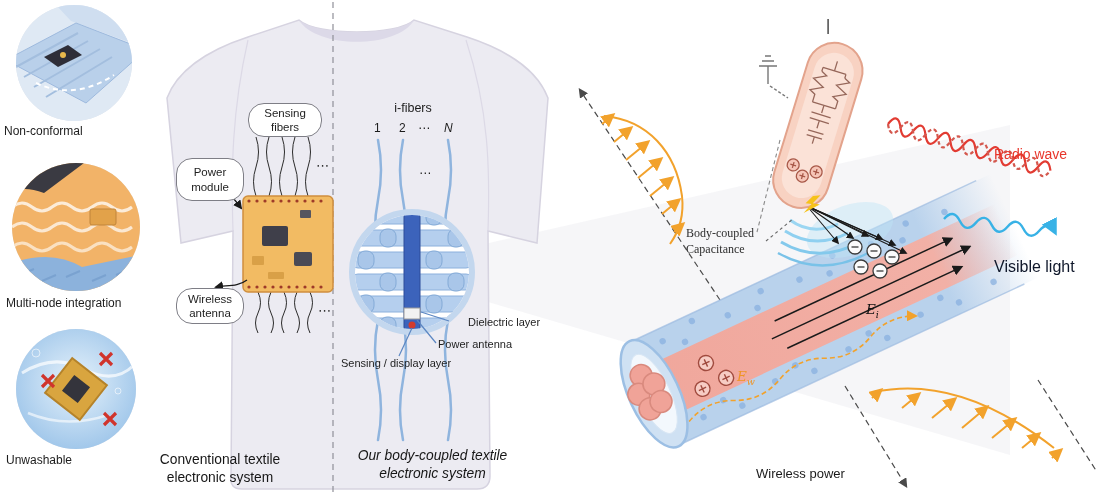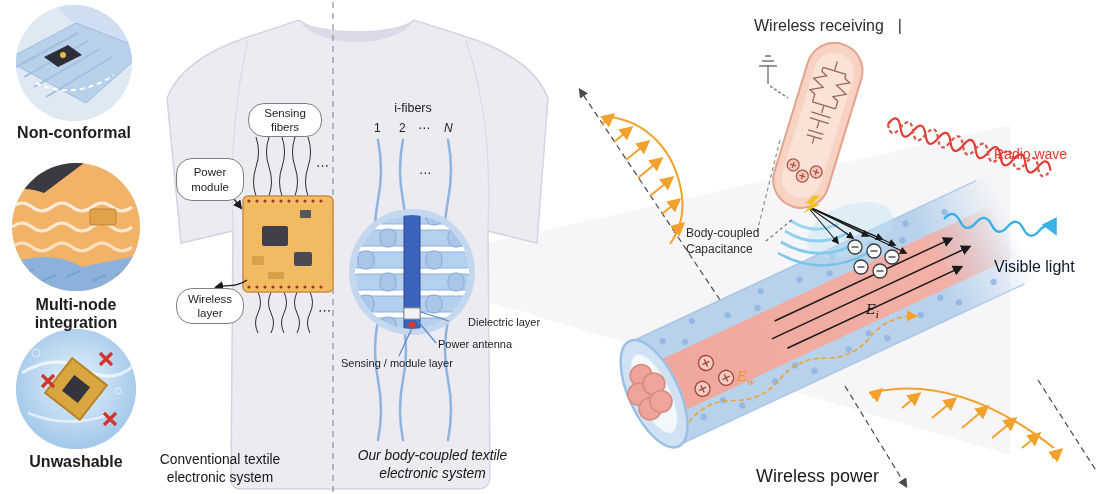--- a/index.html
+++ b/index.html
@@ -1,21 +1,21 @@
 <!DOCTYPE html>
 <html><head>
 <meta charset="utf-8">
 <style>
   html,body{margin:0;padding:0;background:#fff;}
   .canvas{position:relative;width:1111px;height:494px;background:#fff;overflow:hidden;
           font-family:"Liberation Sans","DejaVu Sans",sans-serif;}
   .art{position:absolute;left:0;top:0;z-index:1;}
   .photo{position:absolute;border-radius:50%;overflow:hidden;z-index:2;box-shadow:0 0 0 1px rgba(120,140,170,.25) inset;}
   .txt{position:absolute;z-index:3;}
-  .circ-label{text-align:center;font-size:16px;color:#1c1c1c;font-weight:bold;}
+  .circ-label{text-align:left;font-size:12px;color:#1c1c1c;}
   .module-box{background:#fff;border:1px solid #7e7e86;border-radius:16px;display:flex;align-items:center;
               justify-content:center;text-align:center;font-size:11.5px;line-height:1.22;color:#1e1e1e;
               box-sizing:border-box;padding:2px 4px;}
   .caption{text-align:center;font-size:13.8px;line-height:1.32;color:#161616;}
   .callout{font-size:11px;color:#1e1e1e;white-space:nowrap;}
   .ellip{font-size:13px;color:#333;letter-spacing:1px;}
   .hdr{left:548px;top:17px;width:560px;display:flex;justify-content:center;gap:14px;
        font-size:16px;color:#2d2d2d;white-space:nowrap;}
   .num{font-size:12px;color:#1c1c1c;}
   .math{font-family:"DejaVu Serif","Liberation Serif",serif;font-style:italic;font-size:13.5px;color:#101010;}
@@ -363,60 +363,59 @@
         <path d="M88,84 L100,96 M100,84 L88,96"></path>
       </g>
       <circle cx="20" cy="24" r="4" fill="none" stroke="#ffffff" opacity="0.6"></circle>
       <circle cx="102" cy="62" r="3" fill="none" stroke="#ffffff" opacity="0.6"></circle>
     </svg>
   </div>
   <div class="txt circ-label" style="left:6px;top:453px;width:140px;">Unwashable</div>
 
   <div class="txt module-box" style="left:248px;top:103px;width:74px;height:34px;">Sensing fibers</div>
   <div class="txt module-box" style="left:176px;top:158px;width:68px;height:43px;">Power module</div>
-  <div class="txt module-box" style="left:176px;top:288px;width:68px;height:36px;">Wireless layer</div>
+  <div class="txt module-box" style="left:176px;top:288px;width:68px;height:36px;">Wireless antenna</div>
   <div class="txt ellip" style="left:316px;top:158px;">⋯</div>
   <div class="txt ellip" style="left:318px;top:303px;">⋯</div>
 
   <div class="txt" style="left:382px;top:101px;width:62px;text-align:center;font-size:12.5px;color:#1c1c1c;">i-fibers</div>
   <span class="txt num" style="left:374px;top:121px;">1</span>
   <span class="txt num" style="left:399px;top:121px;">2</span>
   <span class="txt num" style="left:418px;top:121px;">⋯</span>
   <span class="txt num" style="left:444px;top:121px;font-style:italic;">N</span>
   <span class="txt num" style="left:419px;top:166px;">⋯</span>
 
   <div class="txt callout" style="left:468px;top:316px;">Dielectric layer</div>
   <div class="txt callout" style="left:438px;top:338px;">Power antenna</div>
-  <div class="txt callout" style="left:341px;top:357px;">Sensing / module layer</div>
+  <div class="txt callout" style="left:341px;top:357px;">Sensing / display layer</div>
 
   <div class="txt caption" style="left:130px;top:451px;width:180px;">
     <span>Conventional textile</span><br>
     <span>electronic system</span>
   </div>
   <div class="txt caption" style="left:330px;top:447px;width:205px;font-style:italic;">
     <span>Our body-coupled textile</span><br>
     <span>electronic system</span>
   </div>
 
   <div class="txt hdr">
-    <span>Wireless receiving</span>
     <span>|</span>
   </div>
 
   <div class="txt" style="left:994px;top:146px;font-size:14px;color:#e8362b;">Radio wave</div>
 
-  <div class="txt small-lab" style="left:686px;top:226px;">
+  <div class="txt small-lab" style="left:686px;top:226px;font-family:Liberation Serif, serif;">
     <span>Body-coupled</span><br>
     <span>Capacitance</span>
   </div>
 
   <div class="txt" style="left:994px;top:258px;font-size:16px;color:#0f172a;">Visible light</div>
 
   <div class="txt math" style="left:866px;top:301px;">
     <span>E</span><sub>i</sub>
   </div>
   <div class="txt math" style="left:737px;top:368px;color:#ef9426;">
     <span>E</span><sub>w</sub>
   </div>
 
-  <div class="txt" style="left:756px;top:466px;font-size:18px;color:#1a1a1a;">Wireless power</div>
+  <div class="txt" style="left:756px;top:466px;font-size:13px;color:#1a1a1a;">Wireless power</div>
 
 </div>
 
 </body></html>

